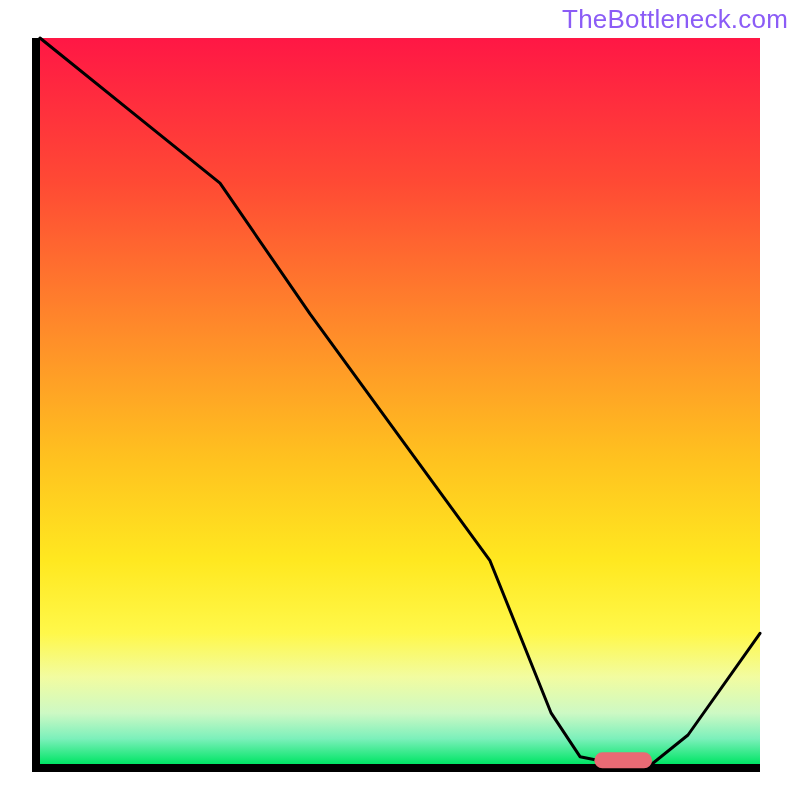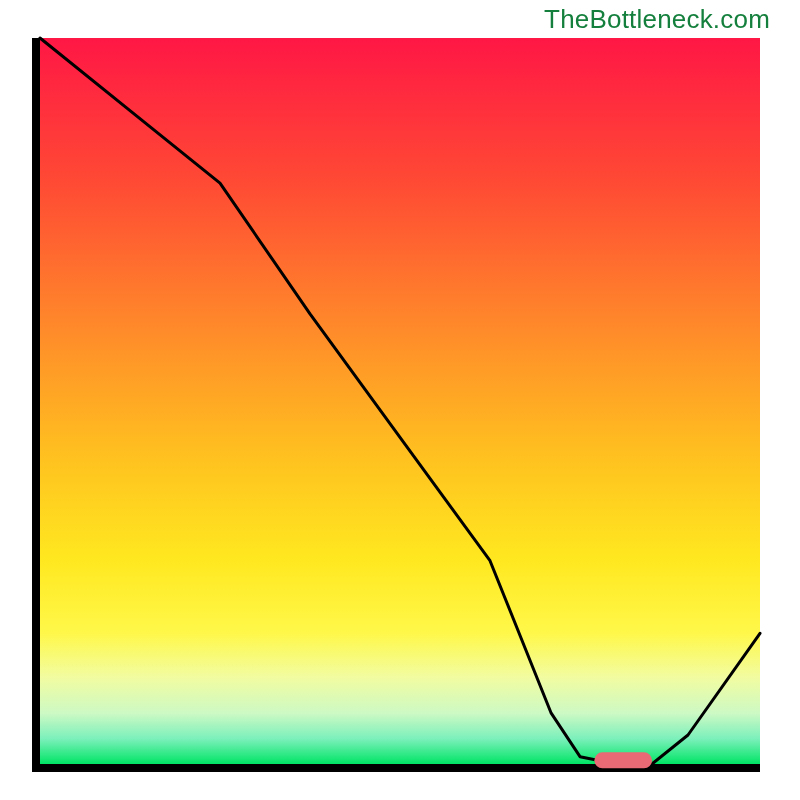--- a/index.html
+++ b/index.html
@@ -11,23 +11,23 @@
     font-family: Arial, Helvetica, sans-serif;
   }
   .wrapper {
     position: relative;
     width: 800px;
     height: 800px;
   }
   .watermark {
     position: absolute;
     top: 4px;
-    right: 30px;
+    right: 12px;
     font-size: 26px;
-    color: #15803d;
+    color: #8b5cf6;
     font-weight: 500;
     letter-spacing: 0.2px;
     z-index: 5;
   }
   svg {
     display: block;
   }
 </style>
 </head>
 <body>

